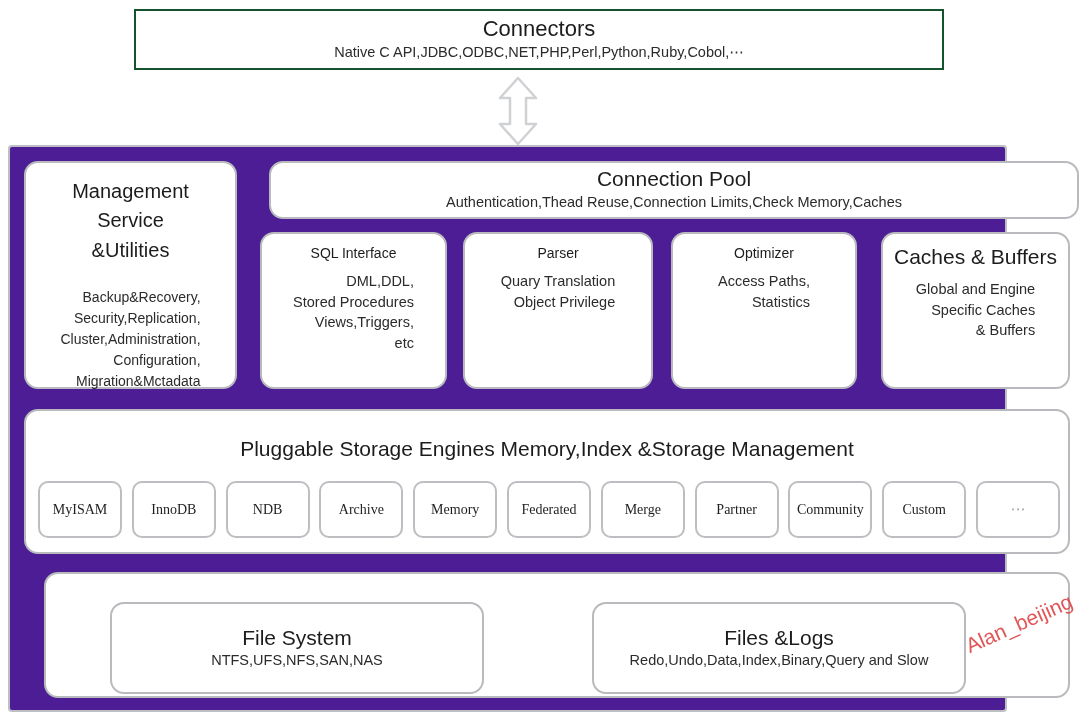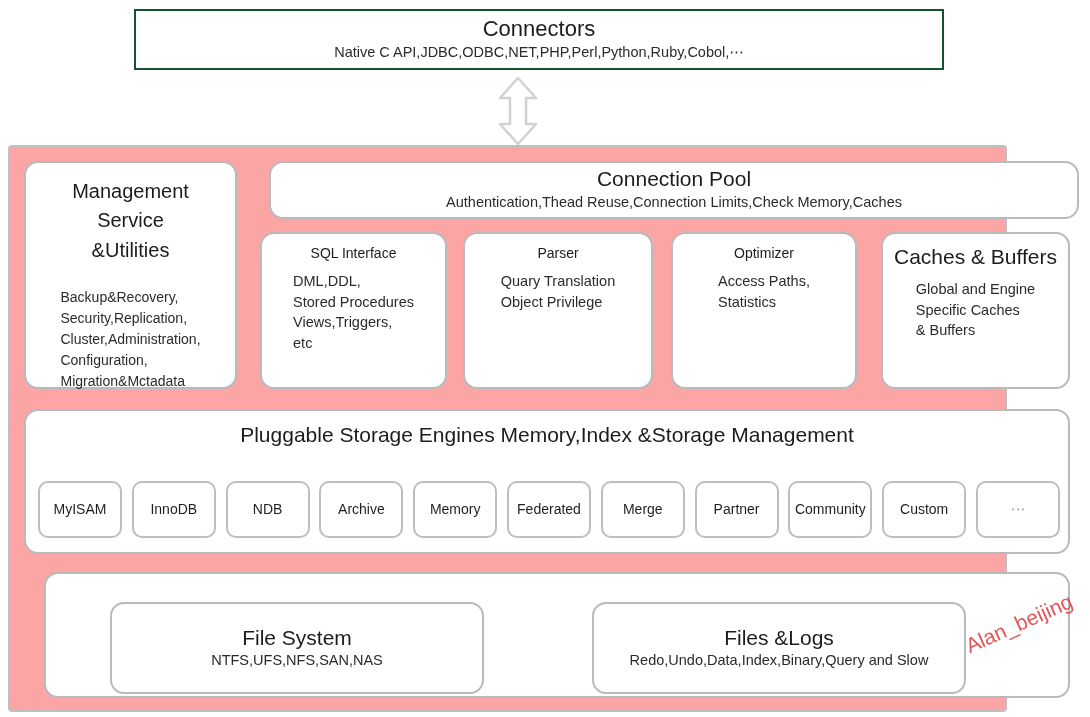--- a/index.html
+++ b/index.html
@@ -28,21 +28,21 @@
     font-size: 21px;
     font-weight: 400;
     color: #1c1c1c;
     text-align: center;
     line-height: 1.15;
   }
   .box-sub {
     font-size: 14.5px;
     font-weight: 400;
     color: #2b2b2b;
-    text-align: left;
+    text-align: right;
     line-height: 1.42;
   }
 
   
   .connectors {
     position: absolute;
     left: 134px;
     top: 9px;
     width: 810px;
     height: 61px;
@@ -69,21 +69,21 @@
 
   
   .server {
     position: absolute;
     left: 8px;
     top: 145px;
     width: 999px;
     height: 567px;
     border: 2px solid #bdbfc2;
     border-radius: 4px;
-    background: #fca5a5;
+    background: #4c1d95;
     box-sizing: border-box;
   }
 
   
   .rbox {
     position: absolute;
     border: 2px solid #b8babd;
     border-radius: 14px;
     background: #ffffff;
     box-sizing: border-box;
@@ -134,21 +134,21 @@
   .core-opt   { left: 661px;  width: 186px; }
   .core-cache { left: 871px;  width: 189px; }
   .core-cache .box-title { font-size: 21px; white-space: nowrap; }
 
   
   .engines {
     left: 14px;
     top: 262px;
     width: 1046px;
     height: 145px;
-    padding-top: 12px;
+    padding-top: 26px;
   }
   .engines .box-title { font-size: 21px; }
 
   .engine-row {
     position: absolute;
     left: 12px;
     top: 70px;
     width: 1022px;
     display: flex;
     justify-content: space-between;
@@ -161,20 +161,21 @@
     background: #ffffff;
     box-sizing: border-box;
     display: flex;
     align-items: center;
     justify-content: center;
     text-align: center;
     font-size: 14px;
     line-height: 1.25;
     color: #1f1f1f;
     padding: 0 3px;
+    font-family: Liberation Serif, serif;
   }
   .engine.ell { color: #9a9a9a; font-size: 15px; }
 
   
   .fslayer {
     left: 34px;
     top: 425px;
     width: 1026px;
     height: 126px;
   }

